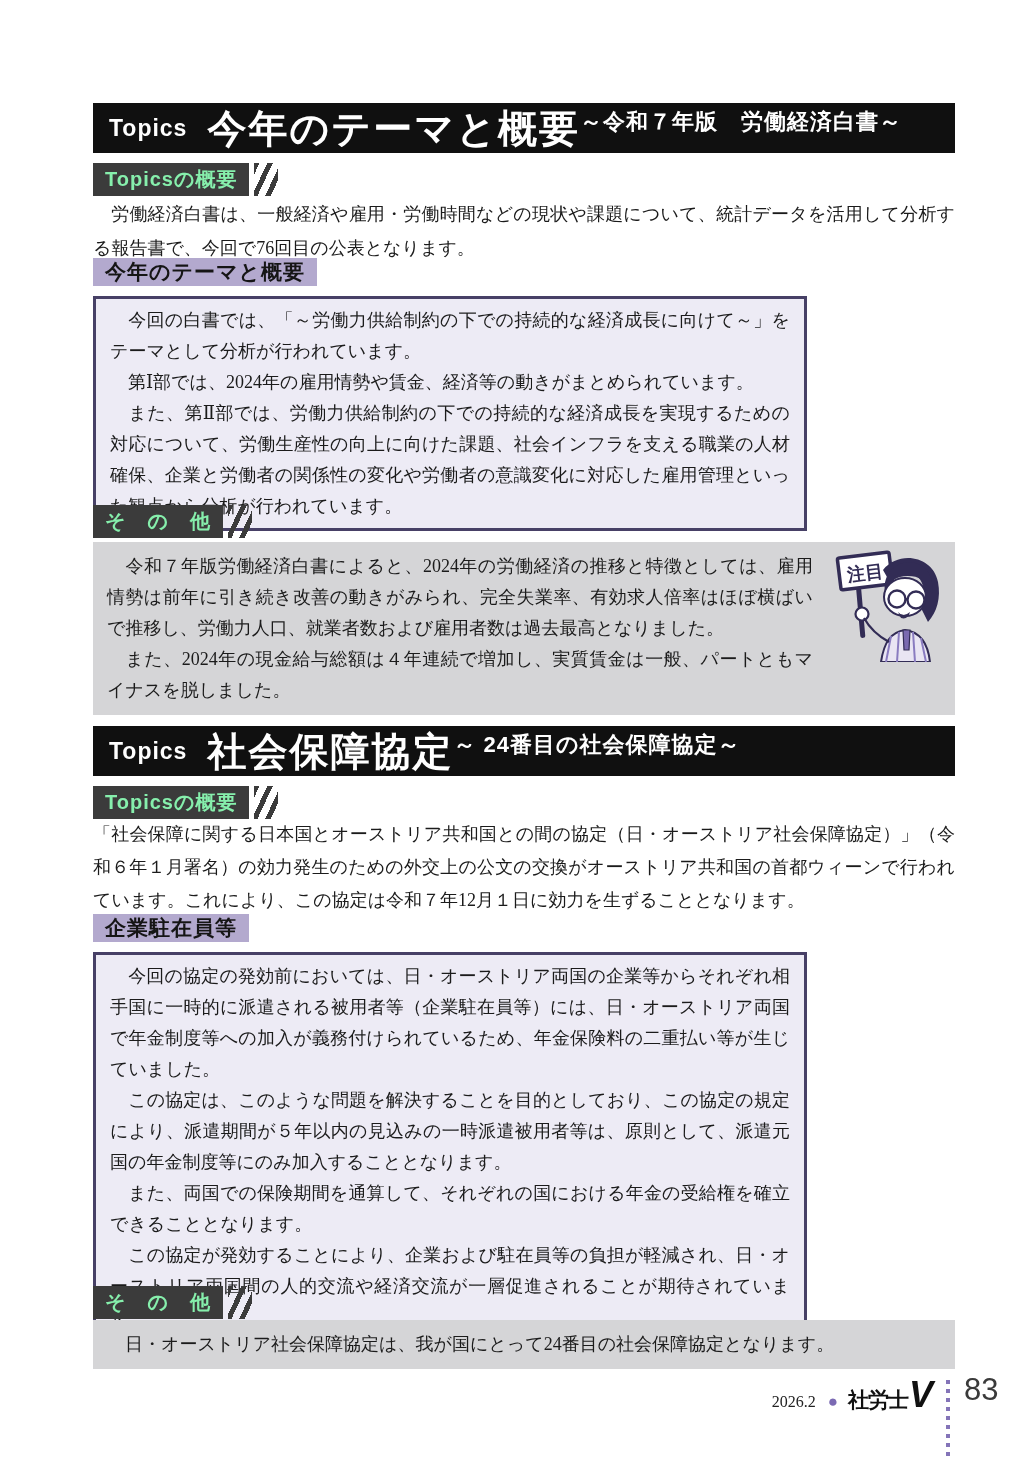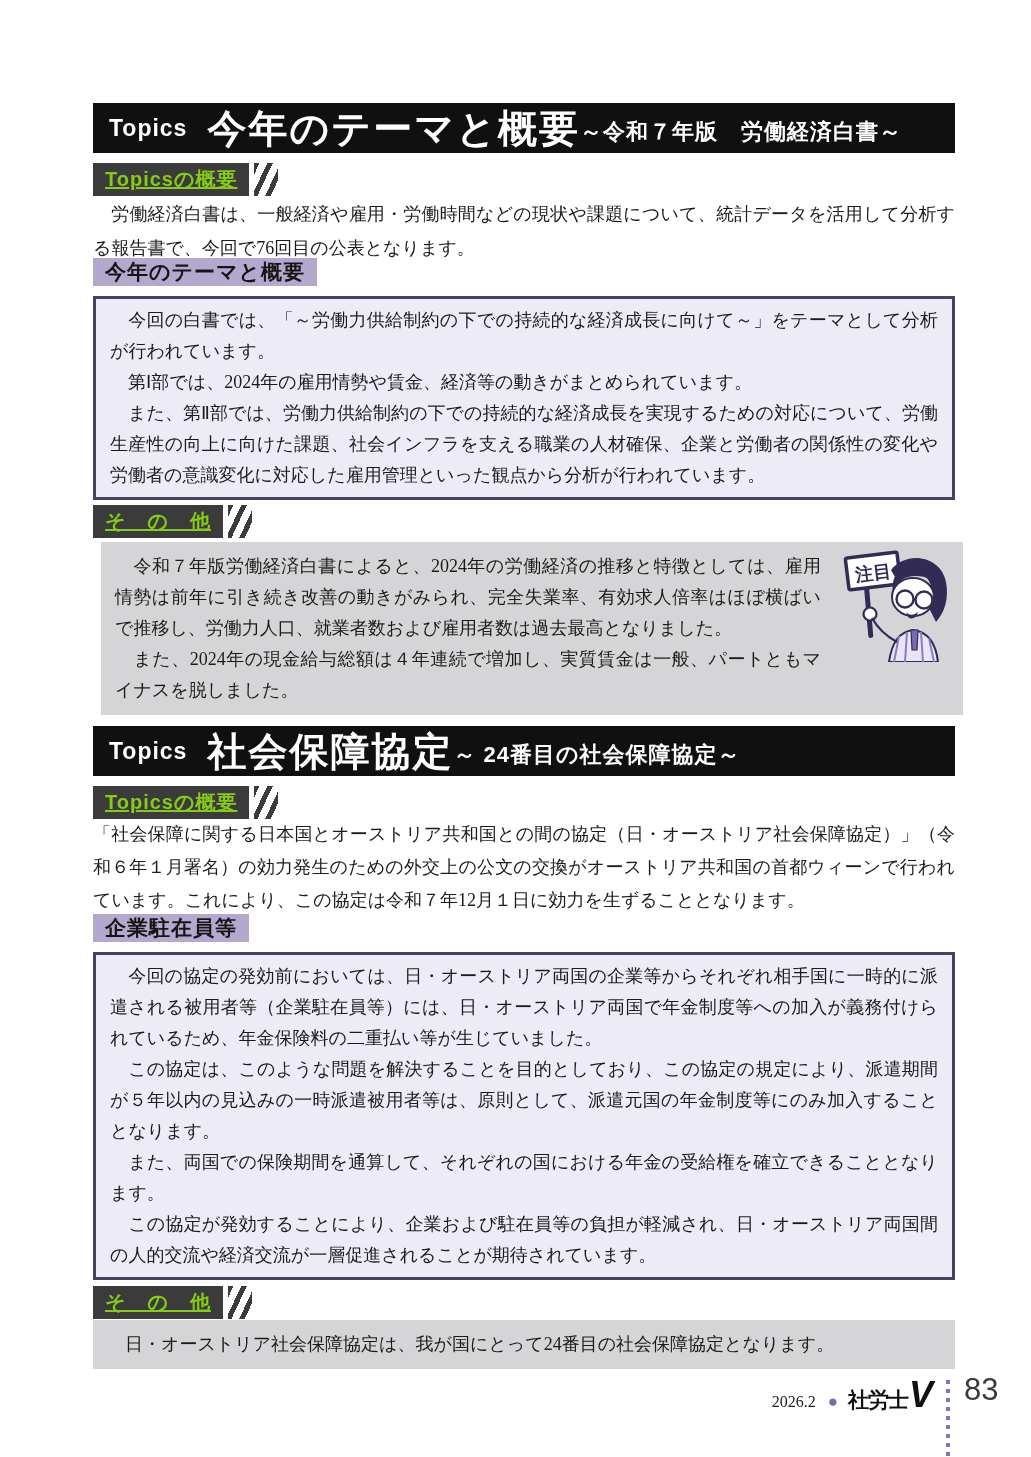--- a/index.html
+++ b/index.html
@@ -11,37 +11,37 @@
   .abs { position:absolute; }
   .content-x { left:93px; width:862px; }
 
   
   .banner {
     height:50px; background:#101010; color:#ffffff; display:flex; align-items:center;
     padding:0 14px 0 16px; font-family:"Liberation Sans","DejaVu Sans",sans-serif; white-space:nowrap;
   }
   .banner .kicker { font-size:23px; font-weight:bold; margin-right:20px; letter-spacing:1px; }
   .banner .title  { font-size:39px; font-weight:900; letter-spacing:2px; line-height:1; }
-  .banner .subtitle { font-size:22px; font-weight:bold; align-self:flex-end; padding-bottom:6px; letter-spacing:1px; }
+  .banner .subtitle { font-size:22px; font-weight:bold; align-self:flex-end; padding-bottom:16px; letter-spacing:1px; }
 
   
   .label { display:inline-flex; align-items:stretch; font-family:"Liberation Sans","DejaVu Sans",sans-serif; font-weight:bold; }
   .label .label-text { display:flex; align-items:center; padding:0 12px; letter-spacing:1px; }
   .label .stripes { width:24px; margin-left:5px; }
   .label.dark { height:33px; font-size:20px; }
-  .label.dark .label-text { background:#3b3b3b; color:#84cc16;text-decoration:underline; }
+  .label.dark .label-text { background:#3b3b3b; color:#86efac; }
   .label.dark .stripes { background:repeating-linear-gradient(115deg,#3b3b3b 0 5px,transparent 5px 12px); }
   .label.lav { height:28px; font-size:21px;align-items:flex-end; }
   .label.lav .label-text { background:#b3a9ce; color:#151515; }
   .label.lav .stripes { background:repeating-linear-gradient(115deg,#b3a9ce 0 5px,transparent 5px 12px); }
 
   
   .para { font-size:18px; line-height:34px; text-align:justify; }
   .box {
-    width:862px; background:#edebf5; border:3px solid #474066; padding:6px 14px;font-family:Liberation Serif, serif;
+    width:714px; background:#edebf5; border:3px solid #474066; padding:6px 14px;
   }
   .box .para { line-height:31px; }
   .graybox { width:862px; background:#d5d5d7; padding:9px 14px; }
   .graybox .para { line-height:31px; }
   .graybox.with-char { position:relative; }
   .graybox.with-char .gb-text { padding-right:128px; }
 
   
   .footer-brand { display:flex; align-items:baseline; font-family:"Liberation Serif","DejaVu Serif",serif; }
   .footer-brand .issue { font-size:16px; color:#222;margin-left:20px; }
@@ -78,21 +78,21 @@
     <p class="para">　今回の白書では、「～労働力供給制約の下での持続的な経済成長に向けて～」をテーマとして分析が行われています。</p>
     <p class="para">　第Ⅰ部では、2024年の雇用情勢や賃金、経済等の動きがまとめられています。</p>
     <p class="para">　また、第Ⅱ部では、労働力供給制約の下での持続的な経済成長を実現するための対応について、労働生産性の向上に向けた課題、社会インフラを支える職業の人材確保、企業と労働者の関係性の変化や労働者の意識変化に対応した雇用管理といった観点から分析が行われています。</p>
   </div>
 
   <div class="abs label dark" style="left:93px; top:505px;">
     <span class="label-text">そ　の　他</span>
     <span class="stripes"></span>
   </div>
 
-  <div class="abs graybox with-char" style="left:101px; top:542px;">
+  <div class="abs graybox with-char" style="left:93px; top:542px;">
     <div class="gb-text">
       <p class="para">　令和７年版労働経済白書によると、2024年の労働経済の推移と特徴としては、雇用情勢は前年に引き続き改善の動きがみられ、完全失業率、有効求人倍率はほぼ横ばいで推移し、労働力人口、就業者数および雇用者数は過去最高となりました。</p>
       <p class="para">　また、2024年の現金給与総額は４年連続で増加し、実質賃金は一般、パートともマイナスを脱しました。</p>
     </div>
     <svg class="abs" style="right:6px; top:8px;" width="118" height="112" viewBox="0 0 118 112">
 
       <rect x="27" y="32" width="5" height="56" rx="2" fill="#322c55" transform="rotate(-5 29 60)"></rect>
 
       <circle cx="31" cy="64" r="6.5" fill="#ffffff" stroke="#322c55" stroke-width="2.2"></circle>
 

